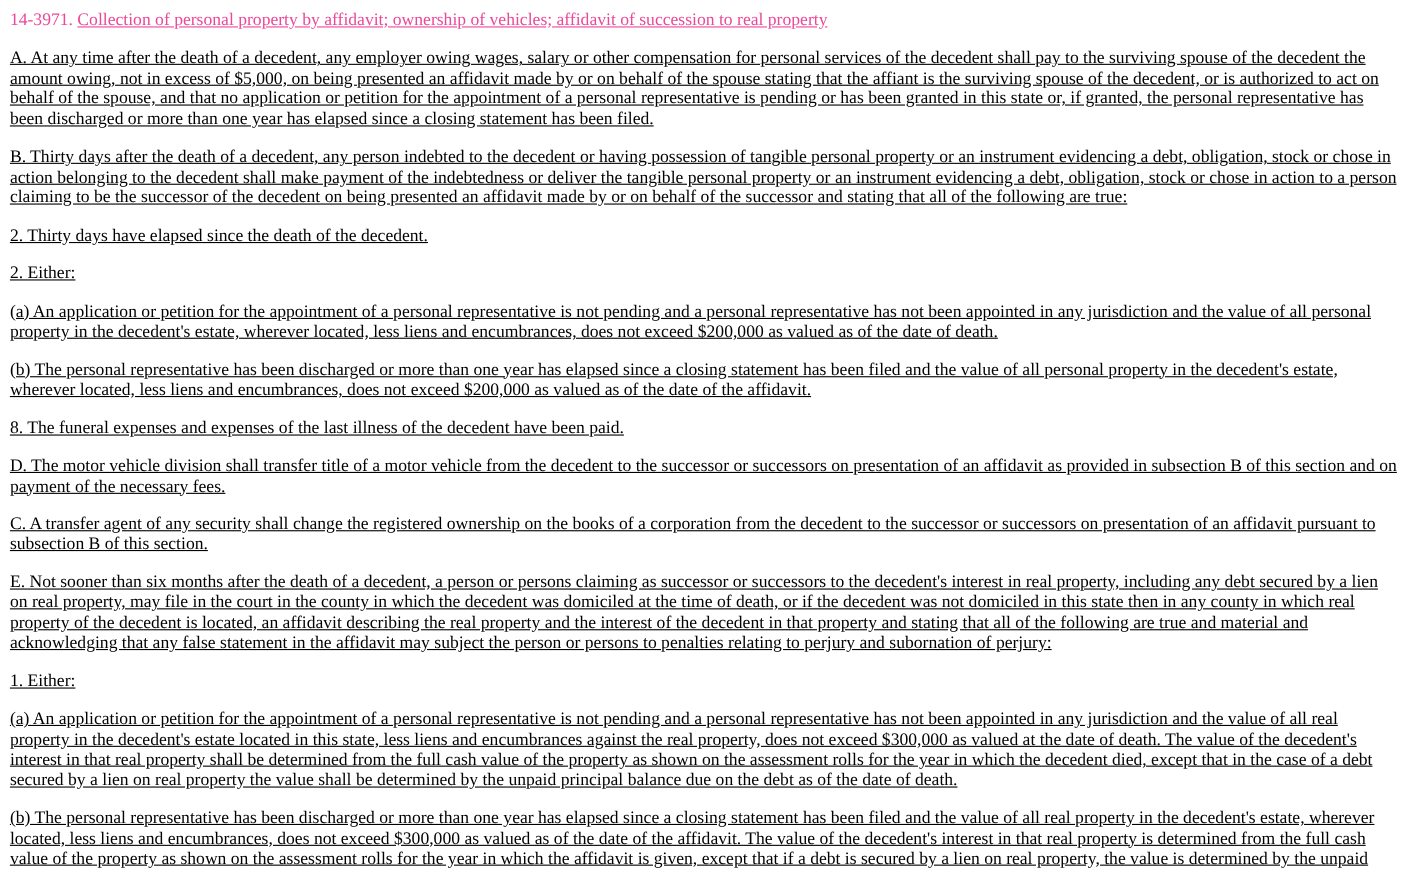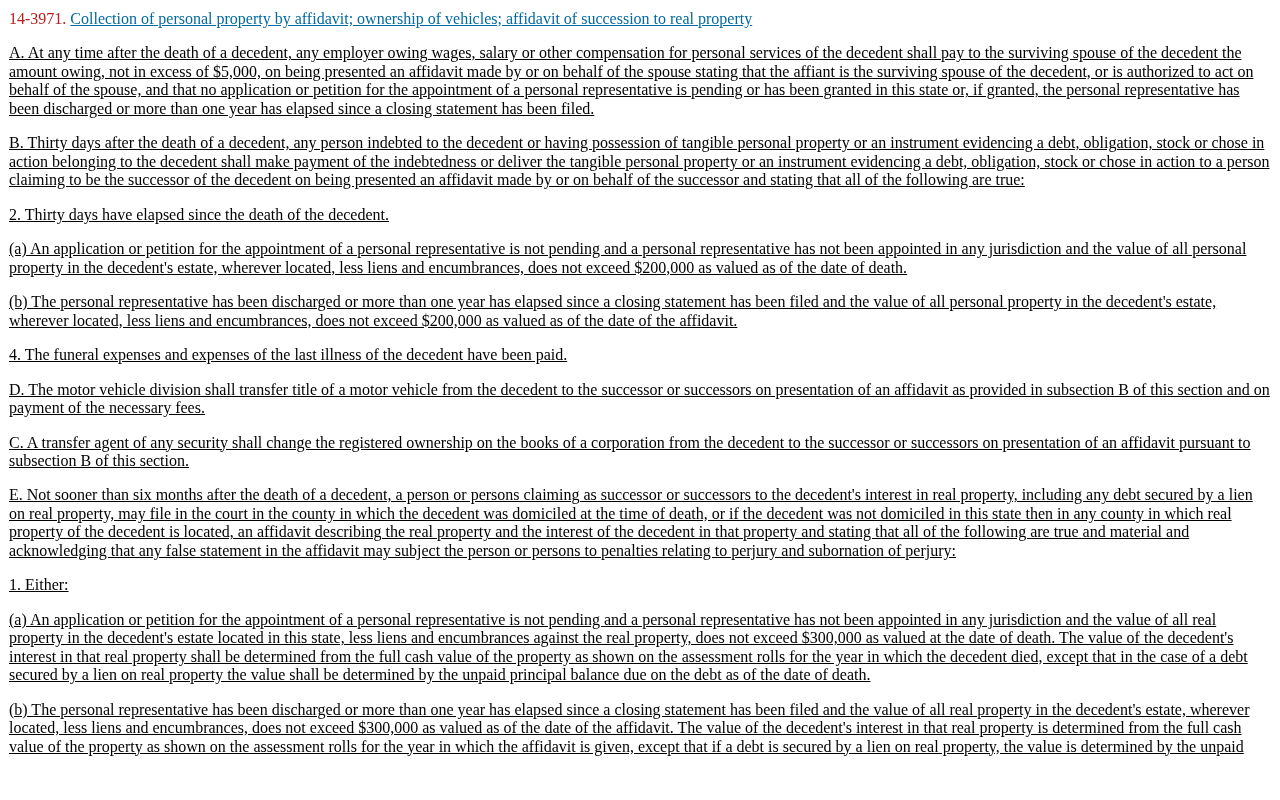--- a/index.html
+++ b/index.html
@@ -36,29 +36,30 @@
     text-decoration: underline;
     cursor: pointer;
   }
 </style>
 </head>
 <body style="background: rgb(255, 255, 255); color: rgb(0, 0, 0);">
 
 <div class="page">
 
   <p class="title-line">
-    <span class="section-num" style="color: #b91c1c;">14-3971.</span><a class="title-link" href="#" style="color: #0369a1;">Collection of personal property by affidavit; ownership of vehicles; affidavit of succession to real property</a>
+    <span class="section-num" style="color: #ec4899;">14-3971.</span><a class="title-link" href="#" style="color: #ec4899;">Collection of personal property by affidavit; ownership of vehicles; affidavit of succession to real property</a>
   </p>
 
   <p class="statute-para">A. At any time after the death of a decedent, any employer owing wages, salary or other compensation for personal services of the decedent shall pay to the surviving spouse of the decedent the amount owing, not in excess of $5,000, on being presented an affidavit made by or on behalf of the spouse stating that the affiant is the surviving spouse of the decedent, or is authorized to act on behalf of the spouse, and that no application or petition for the appointment of a personal representative is pending or has been granted in this state or, if granted, the personal representative has been discharged or more than one year has elapsed since a closing statement has been filed.</p>
   <p class="statute-para">B. Thirty days after the death of a decedent, any person indebted to the decedent or having possession of tangible personal property or an instrument evidencing a debt, obligation, stock or chose in action belonging to the decedent shall make payment of the indebtedness or deliver the tangible personal property or an instrument evidencing a debt, obligation, stock or chose in action to a person claiming to be the successor of the decedent on being presented an affidavit made by or on behalf of the successor and stating that all of the following are true:</p>
   <p class="statute-para">2. Thirty days have elapsed since the death of the decedent.</p>
+  <p class="statute-para">2. Either:</p>
   <p class="statute-para">(a) An application or petition for the appointment of a personal representative is not pending and a personal representative has not been appointed in any jurisdiction and the value of all personal property in the decedent's estate, wherever located, less liens and encumbrances, does not exceed $200,000 as valued as of the date of death.</p>
   <p class="statute-para">(b) The personal representative has been discharged or more than one year has elapsed since a closing statement has been filed and the value of all personal property in the decedent's estate, wherever located, less liens and encumbrances, does not exceed $200,000 as valued as of the date of the affidavit.</p>
-  <p class="statute-para">4. The funeral expenses and expenses of the last illness of the decedent have been paid.</p>
+  <p class="statute-para">8. The funeral expenses and expenses of the last illness of the decedent have been paid.</p>
   <p class="statute-para">D. The motor vehicle division shall transfer title of a motor vehicle from the decedent to the successor or successors on presentation of an affidavit as provided in subsection B of this section and on payment of the necessary fees.</p>
   <p class="statute-para">C. A transfer agent of any security shall change the registered ownership on the books of a corporation from the decedent to the successor or successors on presentation of an affidavit pursuant to subsection B of this section.</p>
   <p class="statute-para">E. Not sooner than six months after the death of a decedent, a person or persons claiming as successor or successors to the decedent's interest in real property, including any debt secured by a lien on real property, may file in the court in the county in which the decedent was domiciled at the time of death, or if the decedent was not domiciled in this state then in any county in which real property of the decedent is located, an affidavit describing the real property and the interest of the decedent in that property and stating that all of the following are true and material and acknowledging that any false statement in the affidavit may subject the person or persons to penalties relating to perjury and subornation of perjury:</p>
   <p class="statute-para">1. Either:</p>
   <p class="statute-para">(a) An application or petition for the appointment of a personal representative is not pending and a personal representative has not been appointed in any jurisdiction and the value of all real property in the decedent's estate located in this state, less liens and encumbrances against the real property, does not exceed $300,000 as valued at the date of death. The value of the decedent's interest in that real property shall be determined from the full cash value of the property as shown on the assessment rolls for the year in which the decedent died, except that in the case of a debt secured by a lien on real property the value shall be determined by the unpaid principal balance due on the debt as of the date of death.</p>
   <p class="statute-para">(b) The personal representative has been discharged or more than one year has elapsed since a closing statement has been filed and the value of all real property in the decedent's estate, wherever located, less liens and encumbrances, does not exceed $300,000 as valued as of the date of the affidavit. The value of the decedent's interest in that real property is determined from the full cash value of the property as shown on the assessment rolls for the year in which the affidavit is given, except that if a debt is secured by a lien on real property, the value is determined by the unpaid</p>
 
 </div>
 
 </body></html>

